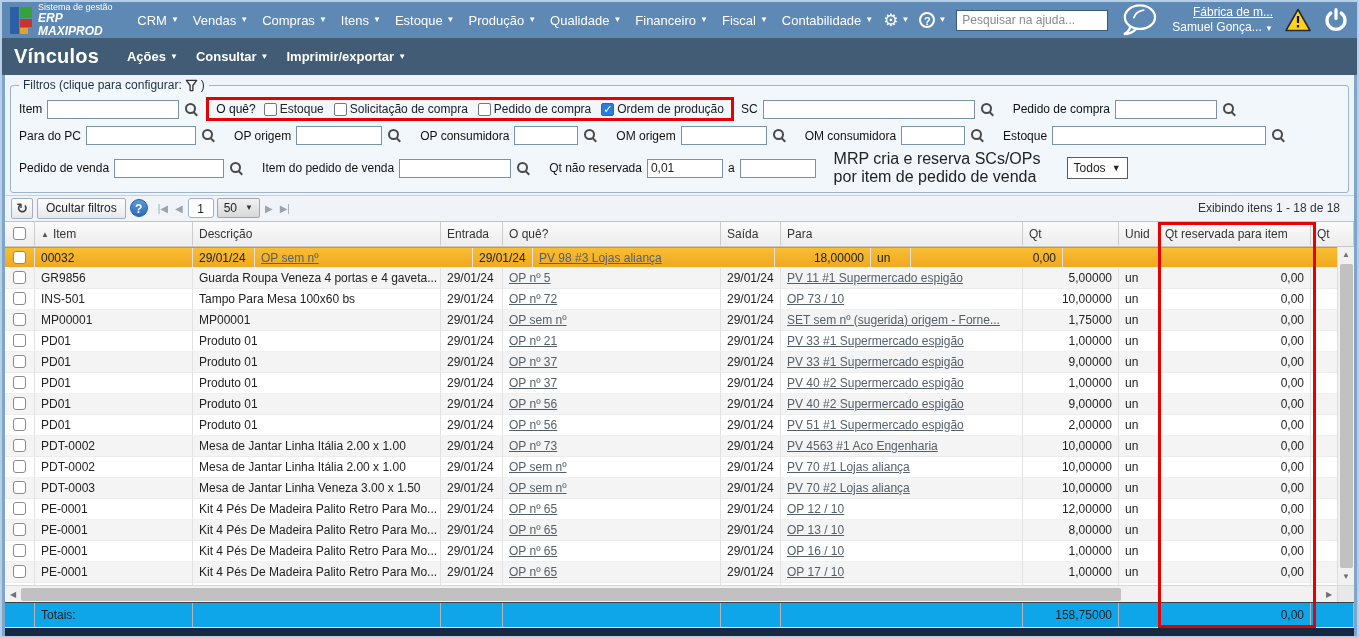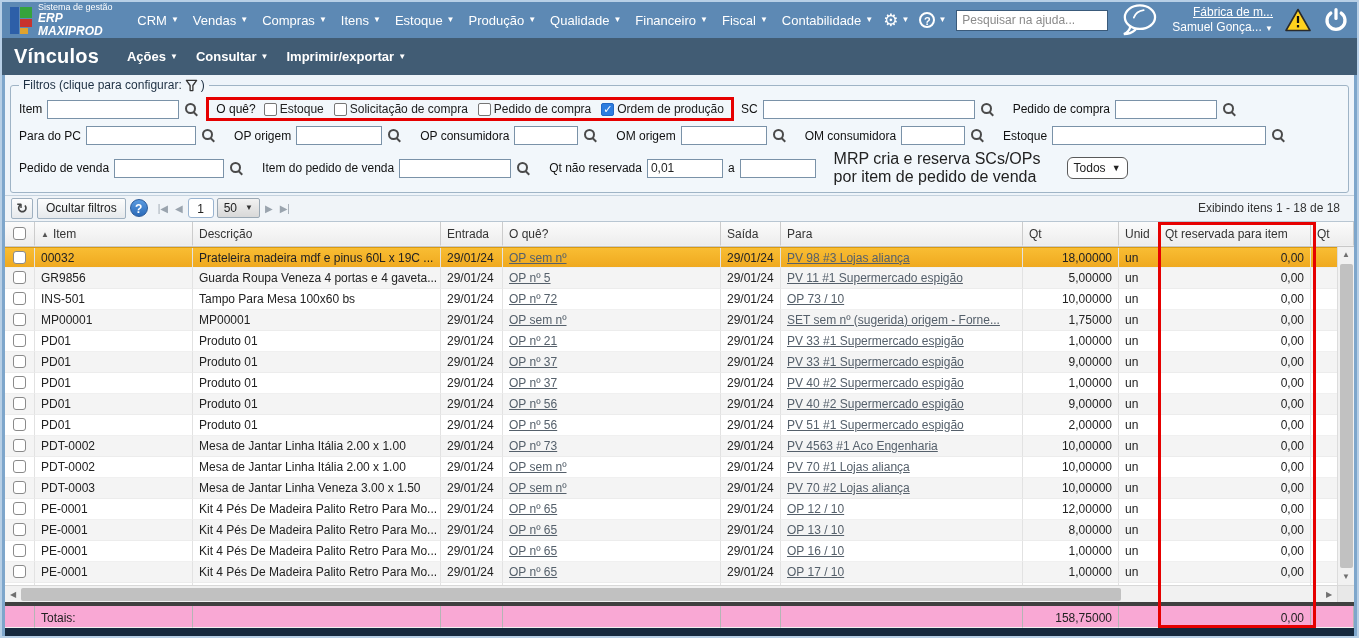--- a/index.html
+++ b/index.html
@@ -49,21 +49,21 @@
   .tinput{height:19px;border:1px solid #7a92a8;background:#fff;font-family:inherit;font-size:12px;padding:0 3px;color:#222;}
   .mag{display:inline-block;width:15px;height:15px;position:relative;cursor:pointer;flex-shrink:0;}
   .mag::before{content:"";position:absolute;width:7px;height:7px;border:2px solid #4a4a4a;border-radius:50%;left:1px;top:1px;}
   .mag::after{content:"";position:absolute;width:5px;height:2px;background:#4a4a4a;transform:rotate(45deg);left:9px;top:11px;}
   .redbox{border:3px solid #e60000;display:inline-flex;align-items:center;gap:6px;padding:2px 7px;margin:0 2px;}
   .fcb{display:inline-flex;align-items:center;gap:3px;cursor:pointer;}
   .cb{display:inline-block;width:13px;height:13px;border:1px solid #767676;border-radius:2px;background:#fff;position:relative;}
   .cb.checked{background:#2d7de0;border-color:#2368c4;}
   .cb.checked::after{content:"✓";position:absolute;color:#fff;font-size:11px;font-weight:bold;left:1px;top:-1px;}
   .mrp-label{white-space:normal;width:228px;line-height:1.15;font-size:16px;}
-  .fselect{display:inline-flex;align-items:center;gap:6px;border:1px solid #5a5a5a;border-radius:6px;background:#fff;height:22px;padding:0 6px;cursor:pointer;font-size:12px;}
+  .fselect{display:inline-flex;align-items:center;gap:6px;border:1px solid #5a5a5a;border-radius:0;background:#fff;height:22px;padding:0 6px;cursor:pointer;font-size:12px;}
   .fselect .caret{color:#222;font-size:9px;}
   .spacer8{width:8px;}
 
   
   .toolbar{height:27px;display:flex;align-items:center;gap:4px;padding:0 6px;background:#f0f4f8;border-top:1px solid #c4d2de;border-bottom:1px solid #b8c6d2;flex-shrink:0;}
   .tb-btn{height:21px;display:inline-flex;align-items:center;padding:0 8px;border:1px solid #9fb0c0;border-radius:2px;background:linear-gradient(#fdfdfd,#e6e9ec);cursor:pointer;font-size:12px;color:#222;}
   .tb-ico{width:22px;justify-content:center;font-size:14px;font-weight:bold;color:#444;}
   .tb-help{width:18px;height:18px;border-radius:50%;background:linear-gradient(#5a9be0,#2a6ab9);color:#fff;font-weight:bold;text-align:center;line-height:18px;font-size:12px;cursor:pointer;border:1px solid #2a5a9a;}
   .pager{display:flex;align-items:center;gap:3px;margin-left:4px;}
   .pg-arrow{color:#9aa4ae;font-size:10px;cursor:pointer;padding:0 2px;}
@@ -104,21 +104,21 @@
   .vscroll{width:17px;background:#f1f1f1;border-left:1px solid #dcdcdc;display:flex;flex-direction:column;align-items:center;flex-shrink:0;}
   .sb-btn{width:100%;height:16px;text-align:center;font-size:8px;color:#707070;line-height:16px;cursor:pointer;flex-shrink:0;}
   .vthumb{width:13px;flex:1;margin:1px 0;background:#c1c1c1;border-radius:2px;cursor:grab;}
   .hscroll{height:17px;background:#f1f1f1;border-top:1px solid #d8d8d8;display:flex;align-items:center;flex-shrink:0;}
   .hs-btn{width:16px;text-align:center;font-size:8px;color:#707070;cursor:pointer;flex-shrink:0;}
   .hthumb{width:1100px;height:13px;background:#c1c1c1;border-radius:2px;cursor:grab;}
   .hs-fill{flex:1;}
   .hs-corner{width:17px;height:100%;background:#e8e8e8;border-left:1px solid #d8d8d8;}
 
   
-  .totals{height:26px;line-height:25px;background:#f9a8d4;border-top:4px solid #404040;color:#222;flex-shrink:0;}
+  .totals{height:26px;line-height:25px;background:#0ea5e9;border-top:1px solid #404040;color:#222;flex-shrink:0;}
   .totals .td{border-right:1px solid #b5b5b5;}
 
   
   .red-col{position:absolute;left:1153px;top:0;width:158px;height:100%;border:3px solid #e60000;pointer-events:none;z-index:30;}
 
   
   .bottom-strip{height:8px;background:#16293e;flex-shrink:0;}
 
   svg{display:block;}
 </style>
@@ -371,21 +371,20 @@
         <div class="td col-qt2">Qt</div>
       </div>
 
       <div class="rows-zone">
         <div class="rows-viewport" id="rows-viewport">
             <div class="tr selected">
     <div class="td col-check">
                 <span class="rowcb"></span>
               </div>
     <div class="td col-item c-item">00032</div>
-    <div class="td col-desc c-desc">Prateleira madeira mdf e pinus 60L x 19C ...</div>
     <div class="td col-entrada c-entrada">29/01/24</div>
     <div class="td col-oque"><span class="lnk c-oque">OP sem nº</span></div>
     <div class="td col-saida c-saida">29/01/24</div>
     <div class="td col-para"><span class="lnk c-para">PV 98 #3 Lojas aliança</span></div>
     <div class="td col-qt num c-qt">18,00000</div>
     <div class="td col-unid c-unid">un</div>
     <div class="td col-qtres num c-qtres">0,00</div>
     <div class="td col-qt2"></div>
   </div>
             <div class="tr alt">

